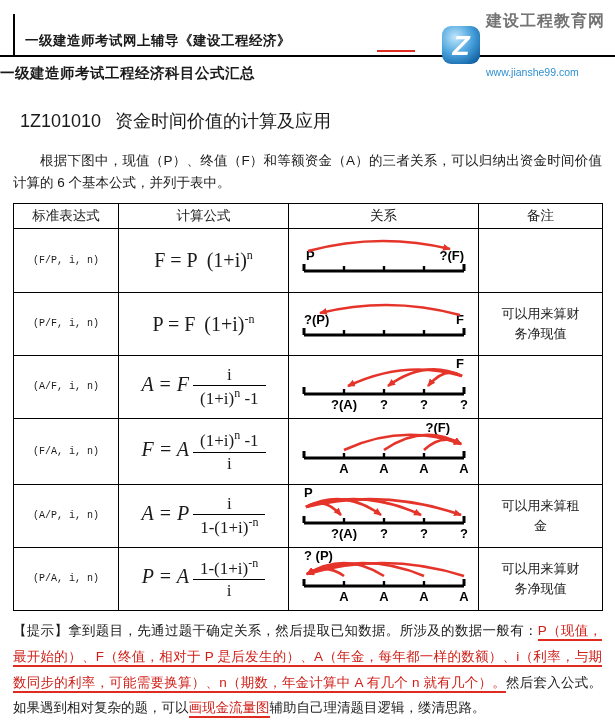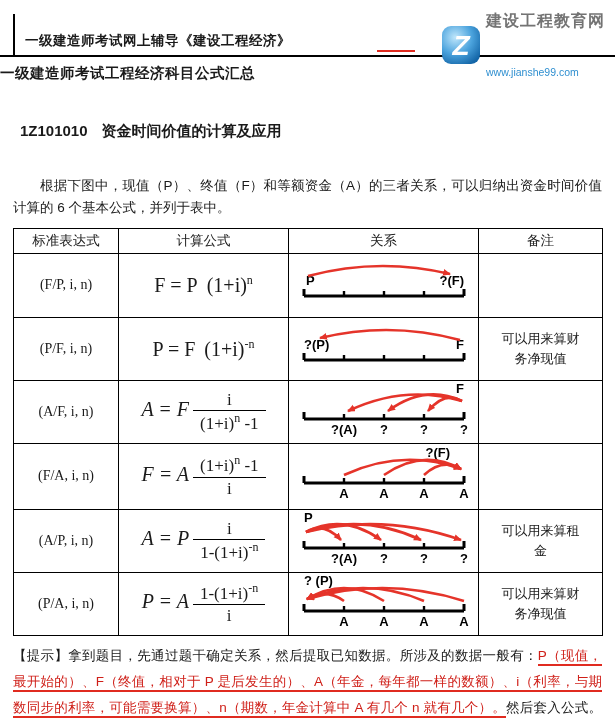--- a/index.html
+++ b/index.html
@@ -15,31 +15,31 @@
   .hdr { position:relative; height:57px; border-bottom:2px solid #000; }
   .hdr-tick { position:absolute; left:13px; top:14px; width:2px; height:43px; background:#000; }
   .hdr-course { position:absolute; left:25px; bottom:5px; font-size:13.5px; font-weight:bold; letter-spacing:.5px; }
   .hdr-redline { position:absolute; left:377px; bottom:3px; width:38px; height:2px; background:#e02b20; }
   .logo { position:absolute; right:10px; top:12px; display:flex; align-items:center; gap:5px; }
   .logo-txt .site { font-size:16px; font-weight:bold; color:#737373; letter-spacing:1px; line-height:1.1; }
   .logo-txt .url  { font-size:10.5px; color:#2f8fd0;margin-top:36px; }
 
   
   .page-title { text-align:left; font-size:14.5px; font-weight:bold; margin-top:7px; letter-spacing:.5px; }
-  .section-h { margin:39px 0 0 20px; font-size:15px; font-weight:bold; }
+  .section-h { margin:26px 0 0 20px; font-size:18px; font-weight:normal; }
   .section-h .code { margin-right:14px; }
-  .intro { margin:34px 13px 9px 13px; font-size:13.5px; line-height:1.62; text-indent:2em; text-align:justify; }
+  .intro { margin:17px 13px 9px 13px; font-size:13.5px; line-height:1.62; text-indent:2em; text-align:justify; }
 
   
   table.ftable { border-collapse:collapse; margin-left:13px; width:589px; table-layout:fixed; }
   table.ftable td, table.ftable th { border:1px solid #000; text-align:center; vertical-align:middle; font-weight:normal; }
   table.ftable { border:1.5px solid #000; }
   .t-title { font-size:14px; height:23px; }
   .t-head td { font-size:13.5px; height:25px; }
-  td.c-expr { font-family:Liberation Serif, serif; font-size:14px; }
+  td.c-expr { font-family:Liberation Mono, monospace; font-size:10px; }
   td.c-note { font-size:13px; line-height:1.55; padding:0 20px; }
   .formula { font-family:"Liberation Serif","DejaVu Serif",serif; font-size:20px; white-space:nowrap; }
   .formula sup { font-size:12px; }
   .formula .lead { font-style:italic; padding-right:4px; }
   .formula.plain .lead { font-style:normal; }
   .frac { display:inline-block; vertical-align:middle; text-align:center; font-size:17px; line-height:1.15; }
   .frac .num { display:block; border-bottom:1.5px solid #000; padding:0 7px 1px; }
   .frac .den { display:block; padding:1px 7px 0; }
   tr.r0 { height:64px; } tr.r1 { height:57px; } tr.r2 { height:56px; }
   tr.r3 { height:66px; } tr.r4 { height:62px; } tr.r5 { height:58px; }

